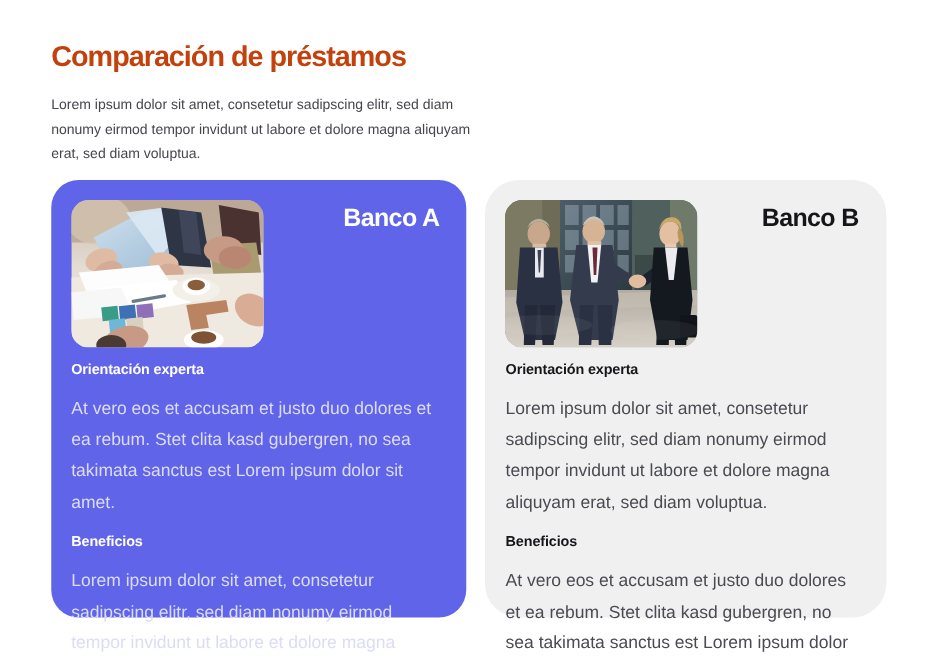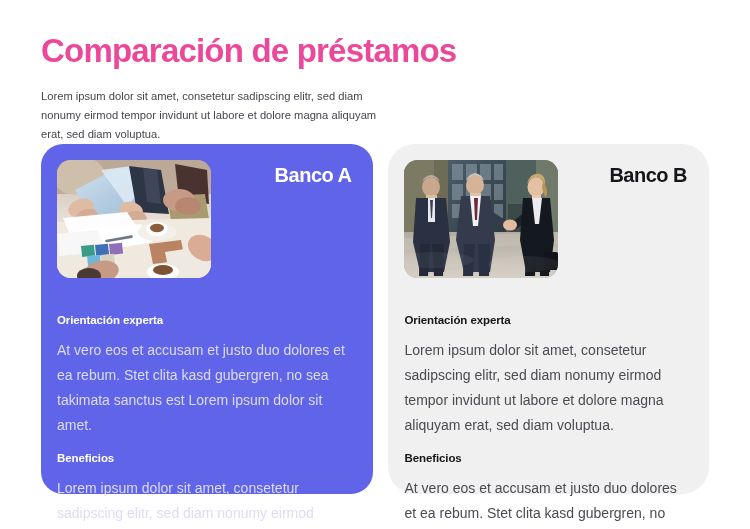--- a/index.html
+++ b/index.html
@@ -12,24 +12,24 @@
     -webkit-font-smoothing:antialiased;
     overflow:hidden;
   }
 
   .page { position:relative; width:750px; height:529px; padding:0; }
 
   
   .header { padding:32px 41px 0 41px; }
 
   .page-title {
-    font-size:33px;
+    font-size:23px;
     font-weight:700;
     letter-spacing:-0.8px;
-    color:#ec4899;
+    color:#c2410c;
     line-height:1.15;
   }
 
   .page-subtitle {
     margin-top:17px;
     font-size:11.2px;
     line-height:1.72;
     color:#45464d;
     max-width:345px;
   }
@@ -76,21 +76,21 @@
     font-weight:700;
     letter-spacing:-0.5px;
     padding-top:4px;
     padding-right:4px;
     white-space:nowrap;
   }
   .card-a .bank-name { color:#ffffff; }
   .card-b .bank-name { color:#16161a; }
 
   
-  .section { margin-top:36px; }
+  .section { margin-top:12px; }
   .section + .section { margin-top:14px; }
 
   .section-title {
     font-size:11.5px;
     font-weight:700;
     letter-spacing:-0.1px;
     margin-bottom:12px;
   }
   .card-a .section-title { color:#ffffff; }
   .card-b .section-title { color:#16161a; }

